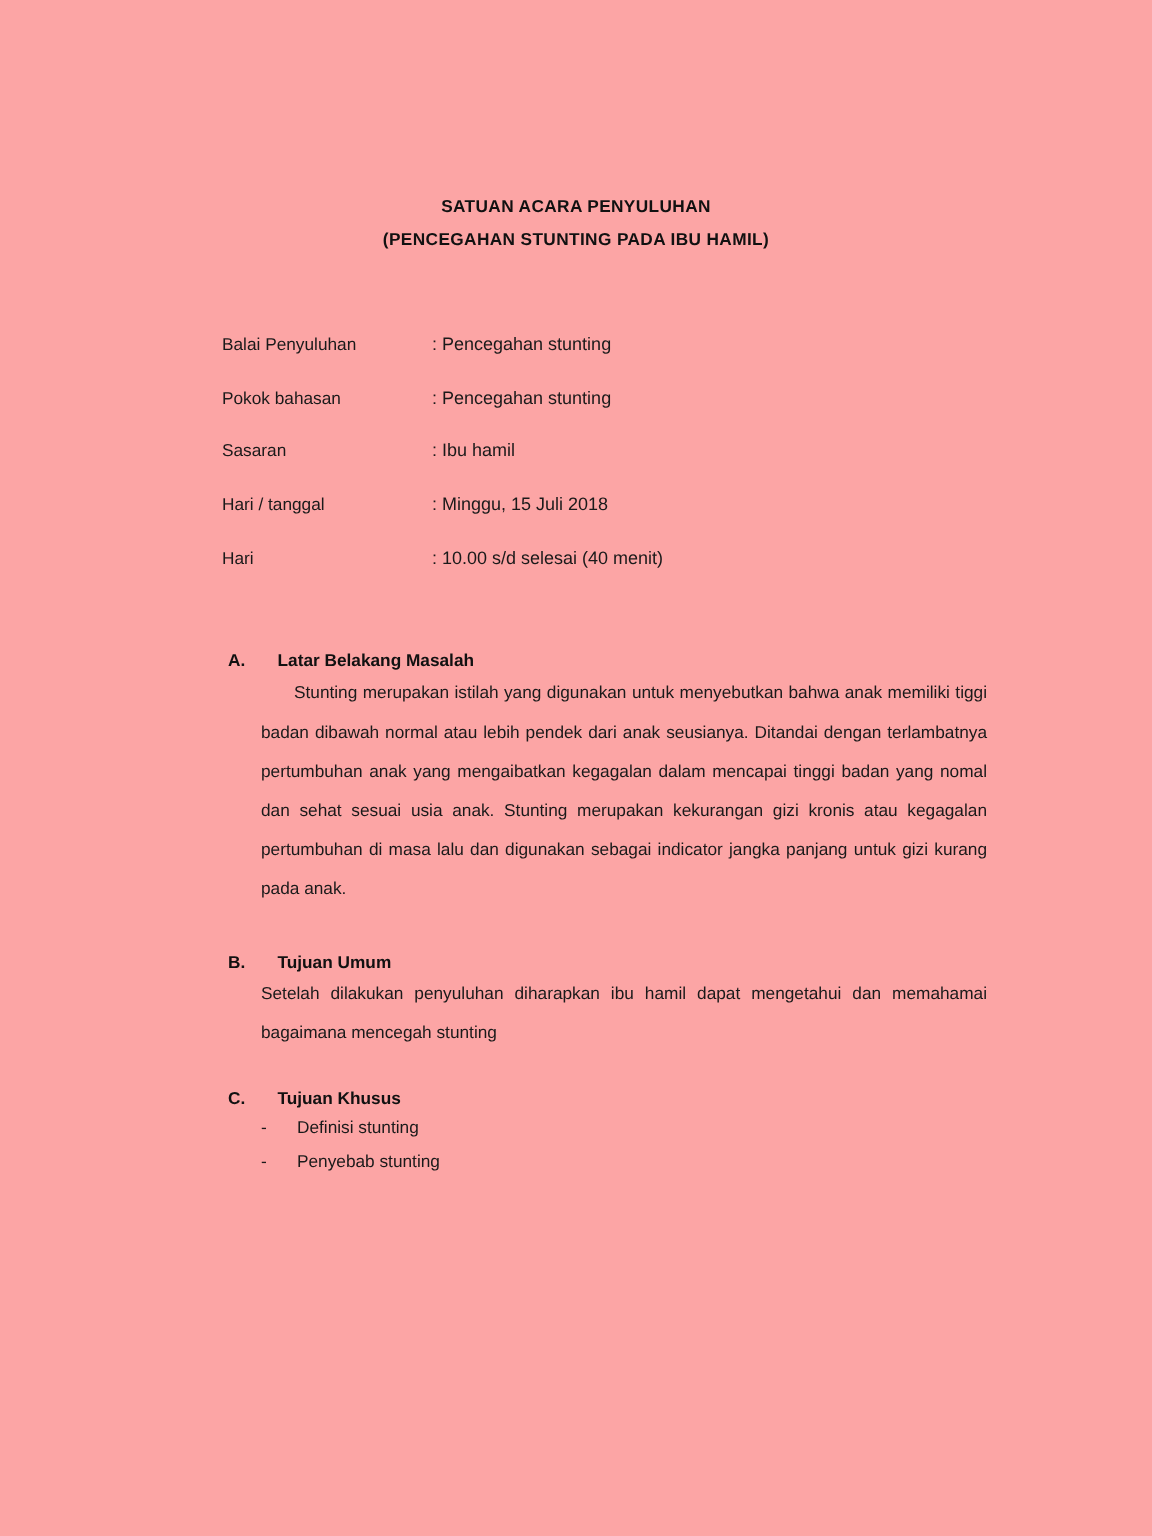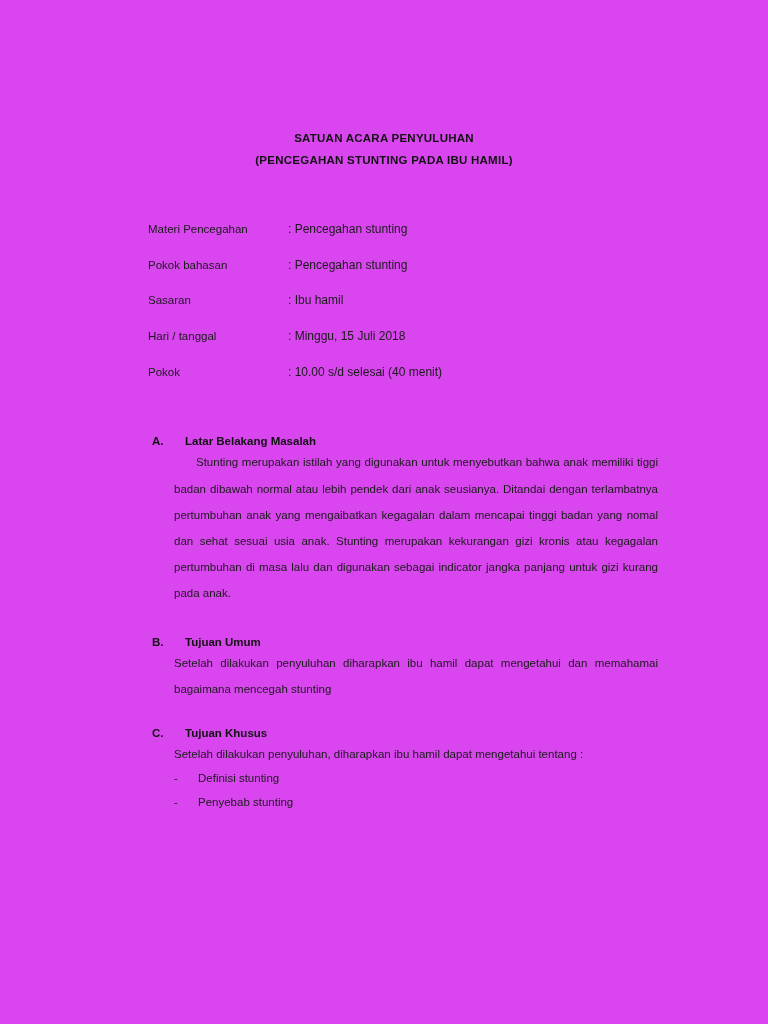--- a/index.html
+++ b/index.html
@@ -5,21 +5,21 @@
 <style>
   html, body {
     margin: 0;
     padding: 0;
     background: #ffffff;
   }
   .page {
     position: relative;
     width: 768px;
     height: 1024px;
-    background: #d946ef;
+    background: #fca5a5;
     font-family: "Liberation Sans", sans-serif;
     color: #1a1a1a;
     overflow: hidden;
   }
   .doc-body {
     position: absolute;
     left: 0;
     top: 0;
     width: 768px;
   }
@@ -134,37 +134,37 @@
 <div class="page">
   <div class="doc-body">
 
     <div class="title-block">
       <div class="title-line">SATUAN ACARA PENYULUHAN</div>
       <div class="title-line second">(PENCEGAHAN STUNTING PADA IBU HAMIL)</div>
     </div>
 
     <div class="meta-list">
       <div class="meta-row">
-        <span class="meta-label">Materi Pencegahan</span>
+        <span class="meta-label">Balai Penyuluhan</span>
         <span class="meta-value">: Pencegahan stunting</span>
       </div>
       <div class="meta-row">
         <span class="meta-label">Pokok bahasan</span>
         <span class="meta-value">: Pencegahan stunting</span>
       </div>
       <div class="meta-row">
         <span class="meta-label">Sasaran</span>
         <span class="meta-value">: Ibu hamil</span>
       </div>
       <div class="meta-row">
         <span class="meta-label">Hari / tanggal</span>
         <span class="meta-value">: Minggu, 15 Juli 2018</span>
       </div>
       <div class="meta-row">
-        <span class="meta-label">Pokok</span>
+        <span class="meta-label">Hari</span>
         <span class="meta-value">: 10.00 s/d selesai (40 menit)</span>
       </div>
     </div>
 
     <div class="sections">
 
       <div class="section">
         <div class="section-heading">
           <span class="section-letter">A.</span>
           <span class="section-title">Latar Belakang Masalah</span>
@@ -187,21 +187,20 @@
       </div>
 
       <div class="gap-b"></div>
 
       <div class="section">
         <div class="section-heading">
           <span class="section-letter">C.</span>
           <span class="section-title">Tujuan Khusus</span>
         </div>
         <div class="section-body">
-          <p class="para">Setelah dilakukan penyuluhan, diharapkan ibu hamil dapat mengetahui tentang :</p>
           <ul class="dash-list">
             <li class="dash-item">
               <span class="dash-marker">-</span>
               <span class="dash-text">Definisi stunting</span>
             </li>
             <li class="dash-item">
               <span class="dash-marker">-</span>
               <span class="dash-text">Penyebab stunting</span>
             </li>
           </ul>

